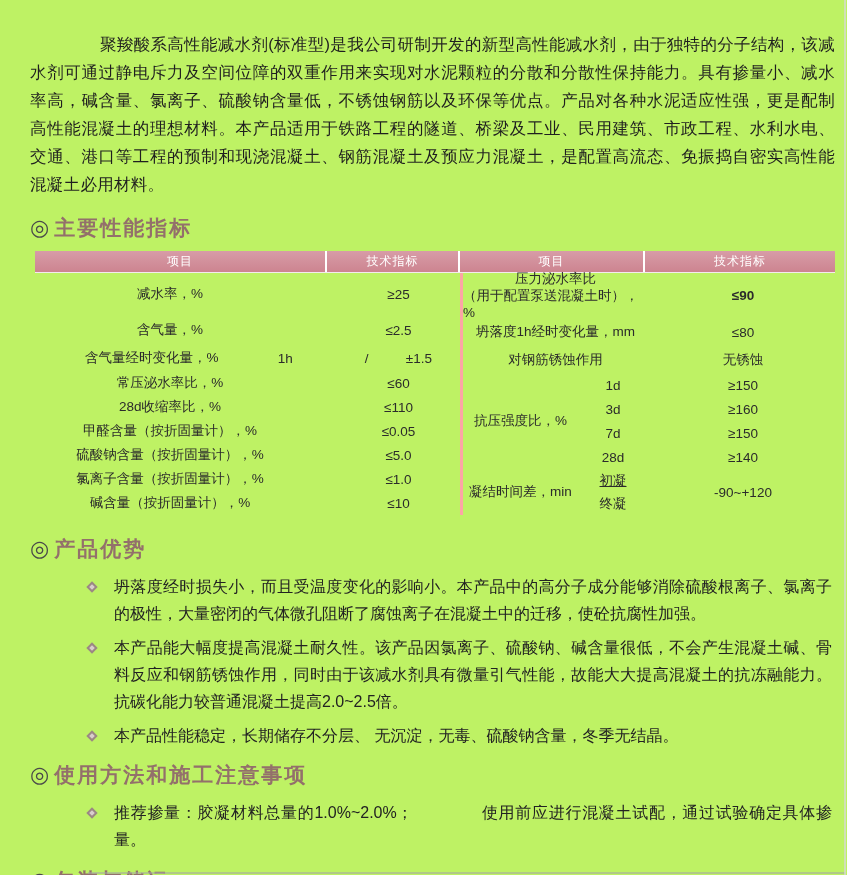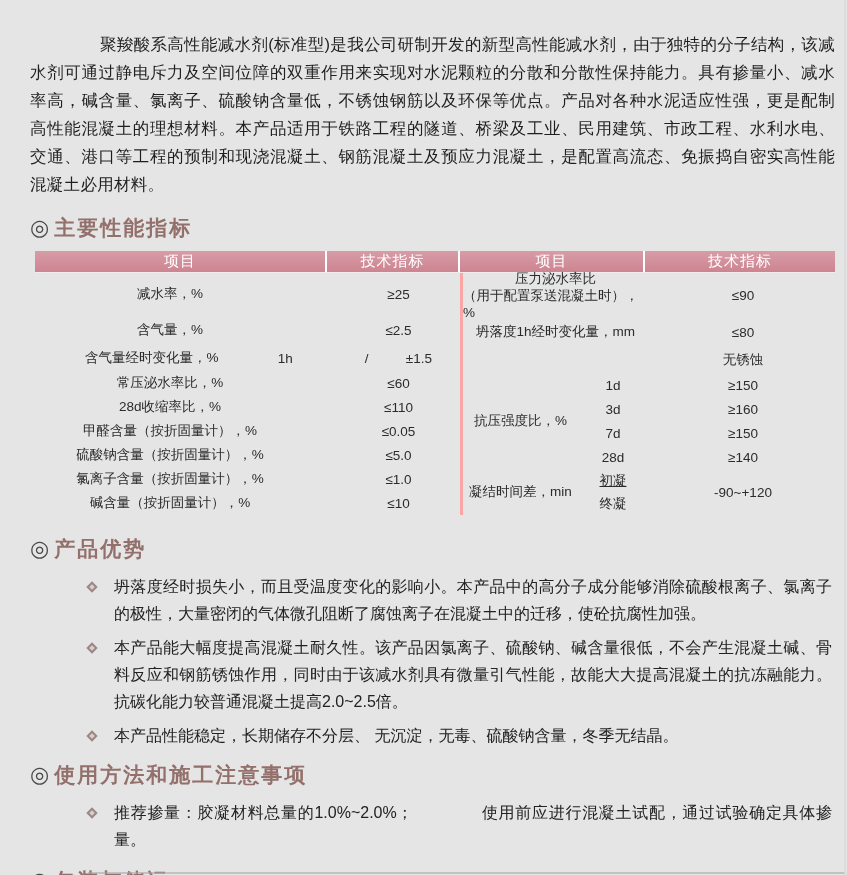--- a/index.html
+++ b/index.html
@@ -1,20 +1,20 @@
 <!DOCTYPE html>
 <html><head>
 <meta charset="utf-8">
 <style>
   html,body { margin:0; padding:0; }
   body { font-family: "Liberation Sans", "DejaVu Sans", sans-serif; background:#ffffff; }
 
   .page {
     position:relative; width:847px; height:875px; box-sizing:border-box;
-    background:#e5e5e5; padding:30px 12px 0 30px; overflow:hidden;
+    background:#bef264; padding:30px 12px 0 30px; overflow:hidden;
   }
 
   
   .intro {
     margin:0; width:805px; font-size:16.5px; line-height:28px; color:#1f1f1f;
     text-indent:70px; text-align:justify; letter-spacing:0.3px;
   }
 
   
   .heading { display:flex; align-items:center; gap:5px; }
@@ -28,21 +28,21 @@
   .h-pack { margin-top:14px; }
 
   
   .perf-table { margin:9px 0 0 5px; width:800px; }
   .thead {
     display:flex; height:21px;
     background:linear-gradient(#d79ca7, #cd8490);
   }
   .th {
     box-sizing:border-box; display:flex; align-items:center; justify-content:center;
-    color:#ffffff; font-size:15px; letter-spacing:1px; border-right:2px solid #ffffff;
+    color:#ffffff; font-size:12px; letter-spacing:1px; border-right:2px solid #ffffff;
   }
   .th1 { width:292px; } .th2 { width:133px; } .th3 { width:185px; } .th4 { width:190px; border-right:none; }
 
   .tbody { display:flex; color:#2b2b2b; font-size:13.5px; border-top:1px solid #f3eced; }
   .t-left { width:425px; }
   .lrow { display:flex;gap:32px; }
   .lr1 { height:42px; } .lr2 { height:30px; } .lr3 { height:26px; }
   .lr4,.lr5,.lr6,.lr7,.lr8,.lr9 { height:24px; }
   .lc { box-sizing:border-box; display:flex; align-items:center; justify-content:center; }
   .lc.label { width:292px; }
@@ -51,21 +51,21 @@
   .lc.spread-value { justify-content:space-between; padding:0 28px 0 30px; }
 
   .t-right {
     width:375px; display:grid;
     grid-template-columns:115px 70px 190px;
     grid-template-rows:44px 30px 26px 24px 24px 24px 24px 23px 23px;
     border-left:3px solid #fca5a5;
   }
   .rc { display:flex; align-items:center; justify-content:center; }
   .pressure     { grid-area:1/1/2/3; flex-direction:column; line-height:17px; }
-  .pressure-val { grid-area:1/3/2/4; }
+  .pressure-val { grid-area:1/3/2/4;font-weight:bold; }
   .slump-lab    { grid-area:2/1/3/3; }
   .slump-val    { grid-area:2/3/3/4; }
   .corr-lab     { grid-area:3/1/4/3; }
   .corr-val     { grid-area:3/3/4/4; }
   .comp-lab     { grid-area:4/1/8/2; }
   .comp-age1 { grid-area:4/2/5/3; } .comp-age2 { grid-area:5/2/6/3; }
   .comp-age3 { grid-area:6/2/7/3; } .comp-age4 { grid-area:7/2/8/3; }
   .comp-val1 { grid-area:4/3/5/4; } .comp-val2 { grid-area:5/3/6/4; }
   .comp-val3 { grid-area:6/3/7/4; } .comp-val4 { grid-area:7/3/8/4; }
   .set-lab    { grid-area:8/1/10/2; }
@@ -160,20 +160,21 @@
       <div class="t-right">
         <div class="rc pressure">
           <span>压力泌水率比</span>
           <span>（用于配置泵送混凝土时），%</span>
         </div>
         <div class="rc pressure-val">≤90</div>
 
         <div class="rc slump-lab">坍落度1h经时变化量，mm</div>
         <div class="rc slump-val">≤80</div>
 
+        <div class="rc corr-lab">对钢筋锈蚀作用</div>
         <div class="rc corr-val">无锈蚀</div>
 
         <div class="rc comp-lab">抗压强度比，%</div>
         <div class="rc comp-age1">1d</div>
         <div class="rc comp-val1">≥150</div>
         <div class="rc comp-age2">3d</div>
         <div class="rc comp-val2">≥160</div>
         <div class="rc comp-age3">7d</div>
         <div class="rc comp-val3">≥150</div>
         <div class="rc comp-age4">28d</div>

